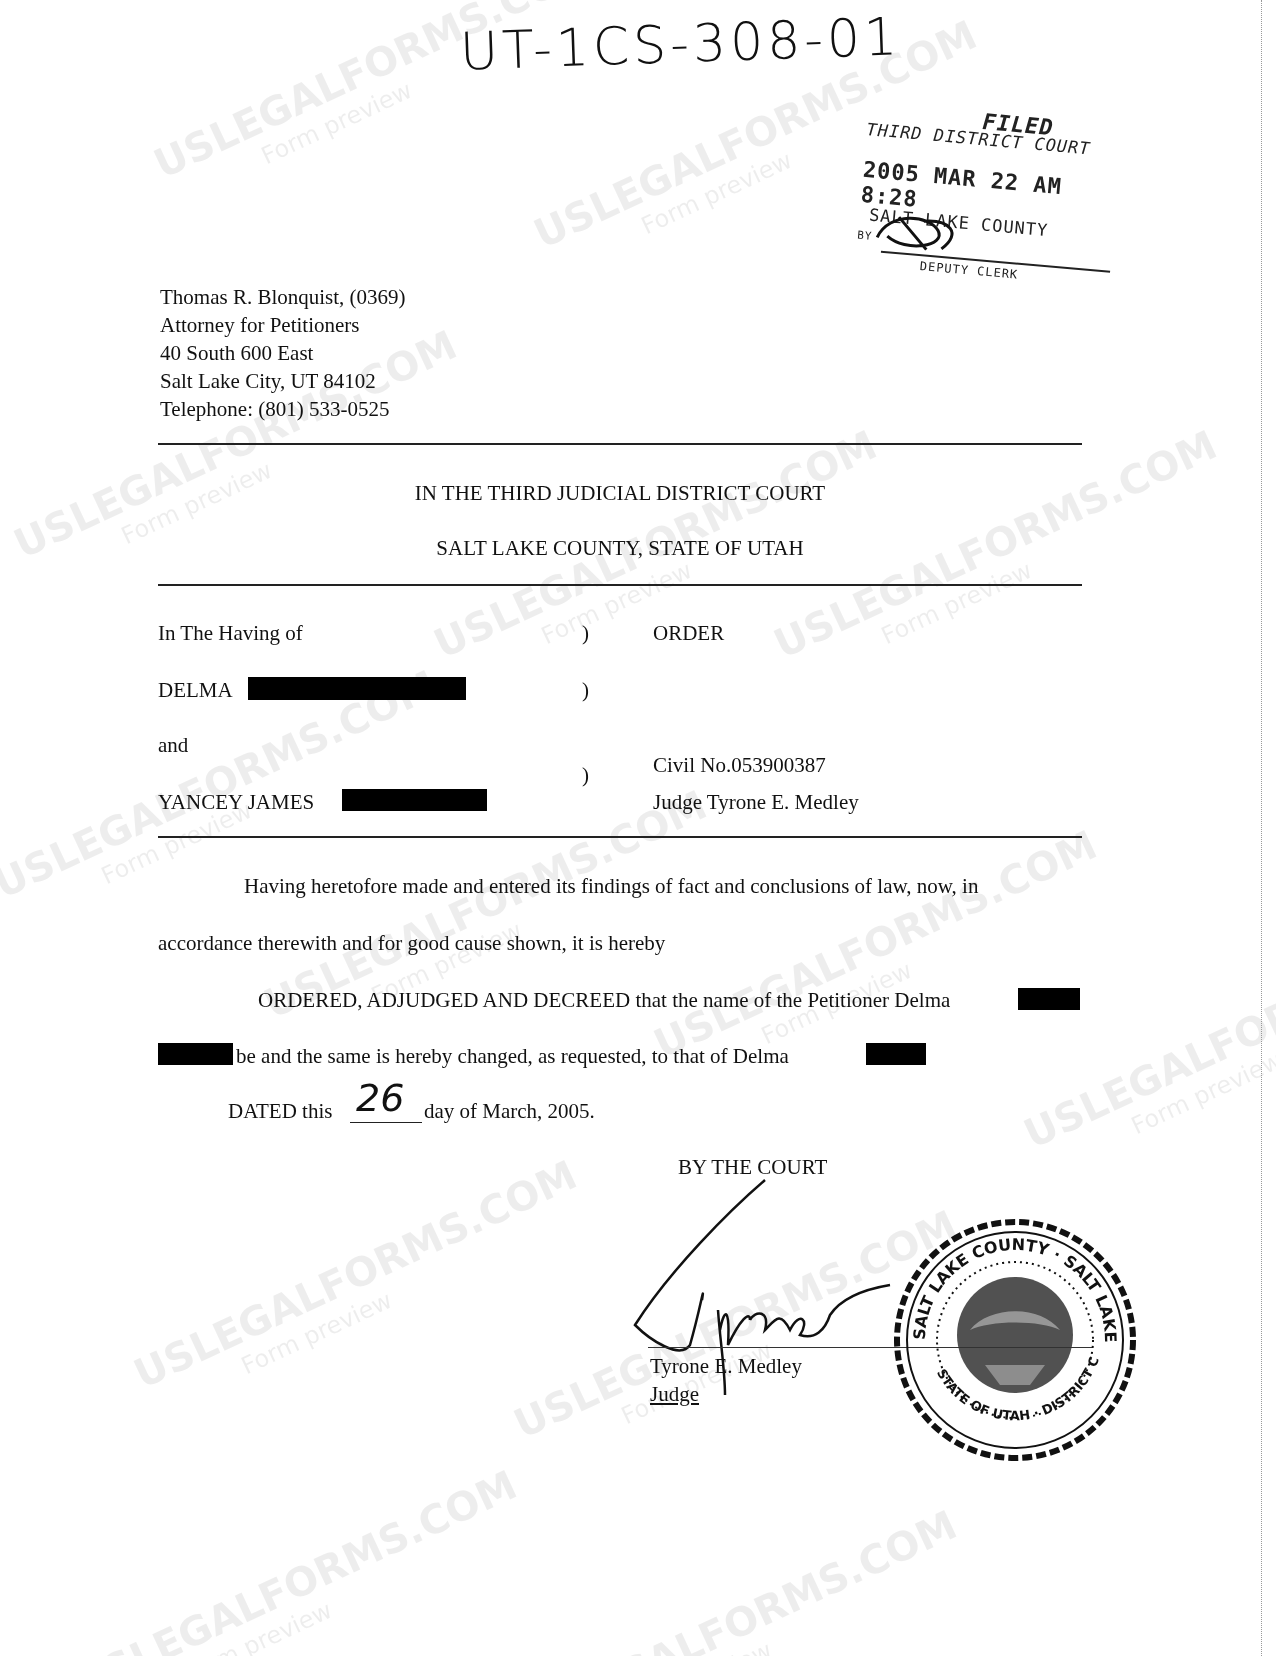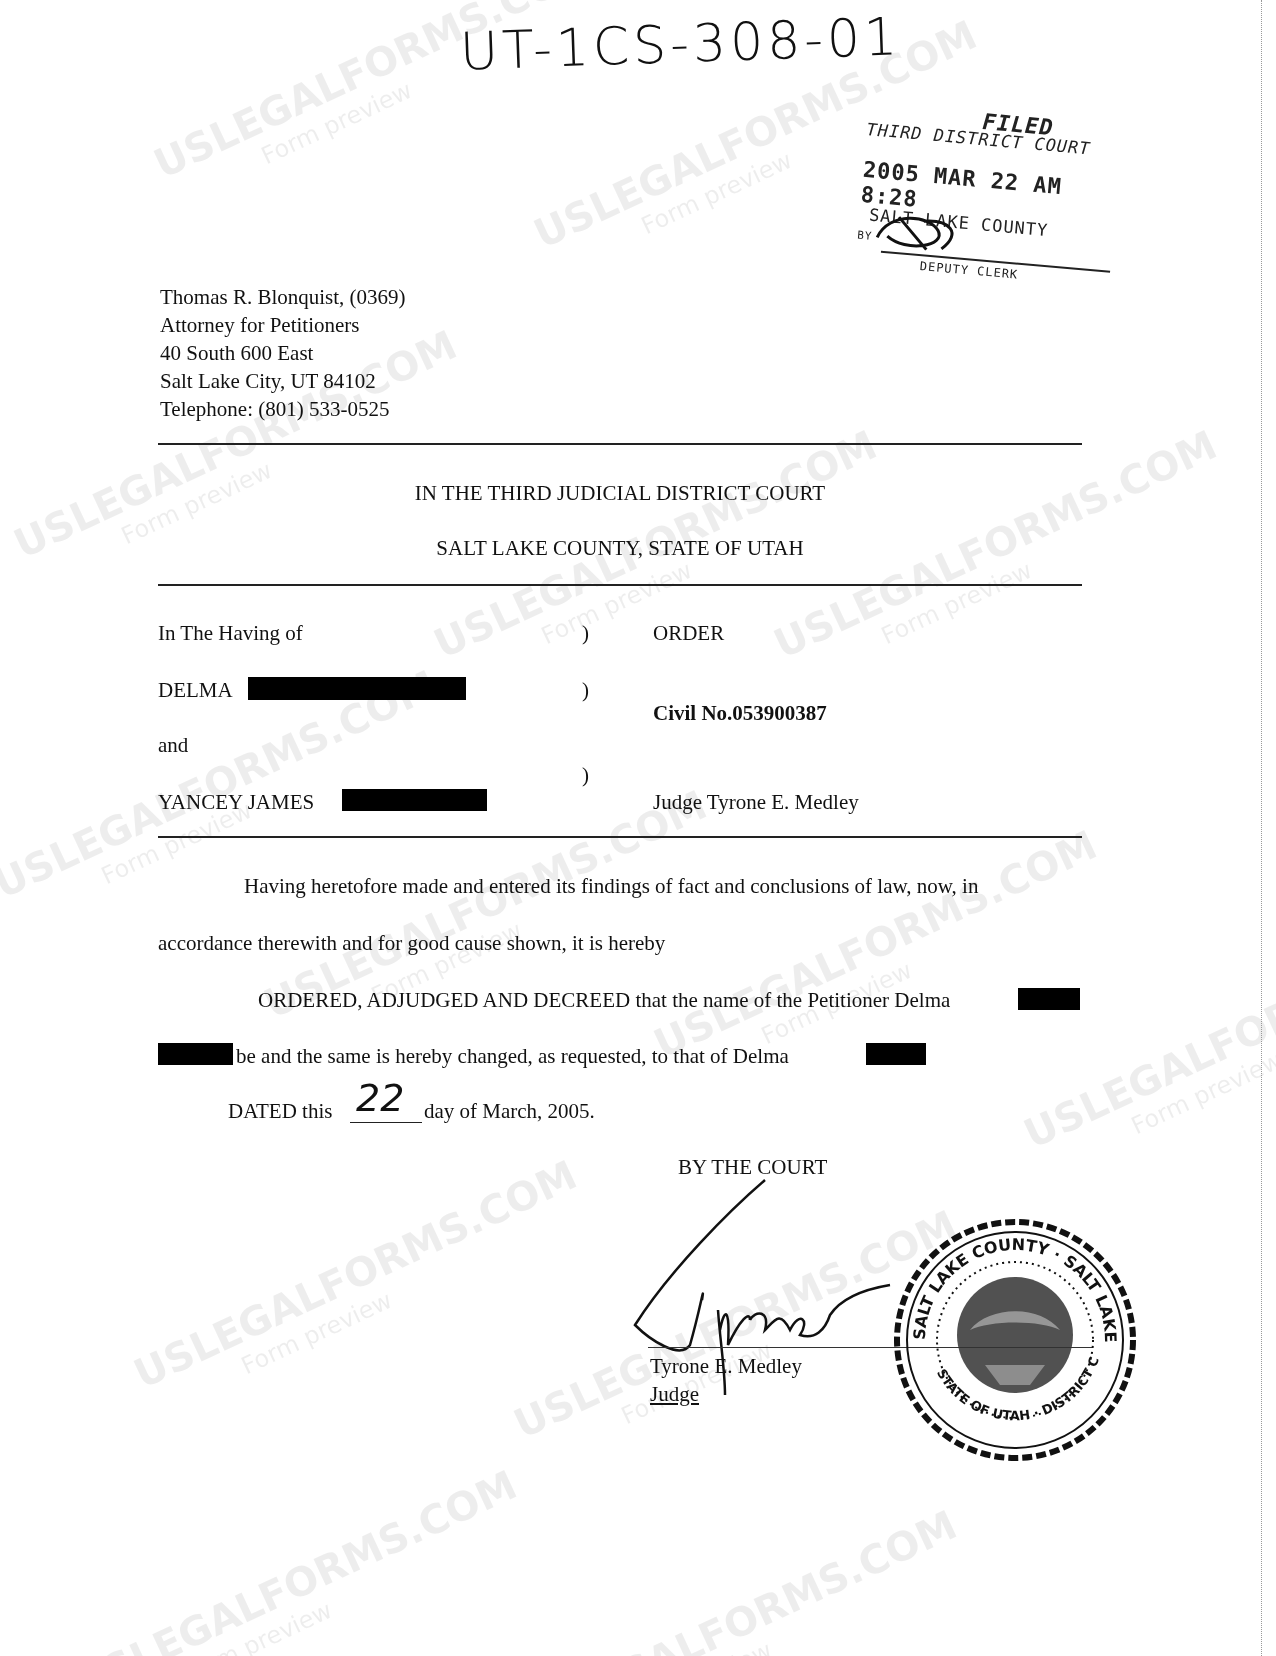--- a/index.html
+++ b/index.html
@@ -69,35 +69,35 @@
 <div class="redact" style="left:248px;top:677px;width:218px;height:23px;"></div>
 <div class="abs t" style="left:158px;top:735px;">and</div>
 <div class="abs t" style="left:158px;top:792px;">YANCEY JAMES</div>
 <div class="redact" style="left:342px;top:789px;width:145px;height:22px;"></div>
 
 <div class="abs t" style="left:582px;top:623px;">)</div>
 <div class="abs t" style="left:582px;top:680px;">)</div>
 <div class="abs t" style="left:582px;top:765px;">)</div>
 
 <div class="abs t" style="left:653px;top:623px;">ORDER</div>
-<div class="abs t" style="left:653px;top:703px;font-weight:bold;">Civil No.053900387</div>
+<div class="abs t" style="left:653px;top:755px;">Civil No.053900387</div>
 <div class="abs t" style="left:653px;top:792px;">Judge Tyrone E. Medley</div>
 
 <div class="rule" style="left:158px;top:836px;width:924px;"></div>
 
 <div class="abs t" style="left:244px;top:876px;">Having heretofore made and entered its findings of fact and conclusions of law, now, in</div>
 <div class="abs t" style="left:158px;top:933px;">accordance therewith and for good cause shown, it is hereby</div>
 <div class="abs t" style="left:228px;top:990px;margin-left:30px;">ORDERED, ADJUDGED AND DECREED that the name of the Petitioner Delma</div>
 <div class="redact" style="left:1018px;top:988px;width:62px;height:22px;"></div>
 <div class="redact" style="left:158px;top:1043px;width:75px;height:22px;"></div>
 <div class="abs t" style="left:236px;top:1046px;">be and the same is hereby changed, as requested, to that of Delma</div>
 <div class="redact" style="left:866px;top:1043px;width:60px;height:22px;"></div>
 
 <div class="abs t" style="left:228px;top:1101px;">DATED this</div>
-<div class="abs hand" style="left:356px;top:1076px;font-size:38px;font-style:italic;">22</div>
+<div class="abs hand" style="left:356px;top:1076px;font-size:38px;font-style:italic;">26</div>
 <div class="abs" style="left:350px;top:1122px;width:72px;height:1px;background:#222;"></div>
 <div class="abs t" style="left:424px;top:1101px;">day of March, 2005.</div>
 
 <div class="abs t" style="left:678px;top:1157px;font-family:Liberation Serif, serif;">BY THE COURT</div>
 <svg class="abs" style="left:630px;top:1170px;" width="300" height="230" viewBox="0 0 300 230">
   <path d="M135 10 C100 40, 40 100, 5 155 C20 170, 50 190, 60 175 C70 140, 75 110, 72 130 M90 160 C95 135, 100 140, 98 175 C110 150, 120 140, 120 150 M120 150 C125 140, 140 140, 135 160 C145 150, 150 140, 160 160 C170 140, 180 150, 170 165 C185 170, 195 160, 200 145 C210 130, 230 120, 260 115 M88 140 C90 170, 95 200, 95 225" fill="none" stroke="#111" stroke-width="2.5"></path>
 </svg>
 <div class="abs" style="left:648px;top:1347px;width:445px;height:1px;background:#333;"></div>
 <div class="abs t" style="left:650px;top:1356px;">Tyrone E. Medley</div>
 <div class="abs t" style="left:650px;top:1384px;text-decoration:underline;">Judge</div>

